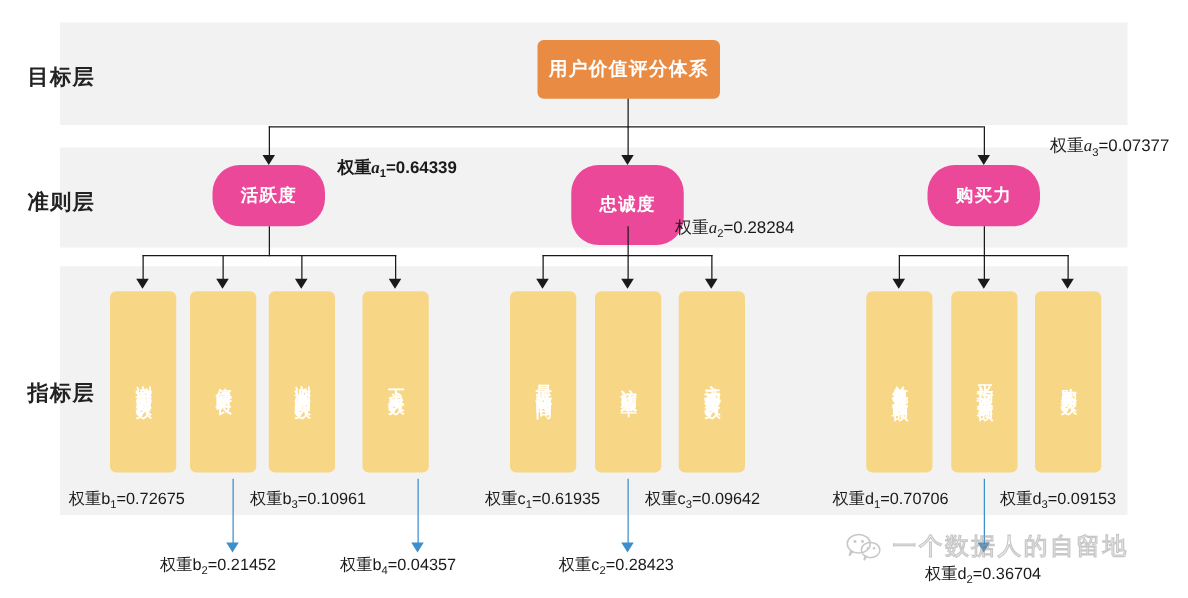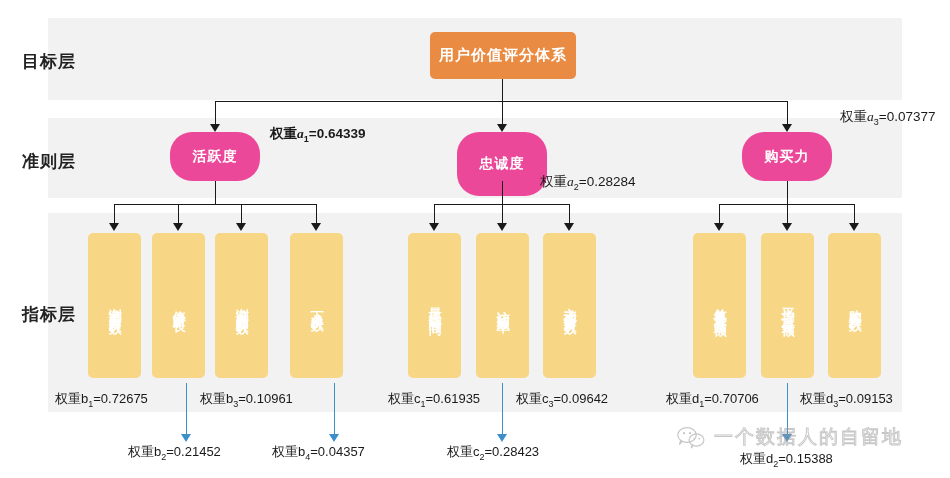--- a/index.html
+++ b/index.html
@@ -169,21 +169,21 @@
   <div class="vline-blue" style="left:334px;top:383px;height:53px;"></div>
   <div class="arrow-down-blue" style="left:329px;top:434px;"></div>
   <div class="vline-blue" style="left:502px;top:383px;height:53px;"></div>
   <div class="arrow-down-blue" style="left:497px;top:434px;"></div>
   <div class="vline-blue" style="left:787px;top:383px;height:53px;"></div>
   <div class="arrow-down-blue" style="left:782px;top:434px;"></div>
 
   <div class="w" style="left:128px;top:443px;"><span>权重</span><span>b</span><sub>2</sub><span>=</span><span>0.21452</span></div>
   <div class="w" style="left:272px;top:443px;"><span>权重</span><span>b</span><sub>4</sub><span>=</span><span>0.04357</span></div>
   <div class="w" style="left:447px;top:443px;"><span>权重</span><span>c</span><sub>2</sub><span>=</span><span>0.28423</span></div>
-  <div class="w" style="left:740px;top:450px;"><span>权重</span><span>d</span><sub>2</sub><span>=</span><span>0.15388</span></div>
+  <div class="w" style="left:740px;top:450px;"><span>权重</span><span>d</span><sub>2</sub><span>=</span><span>0.36704</span></div>
 
   <div id="watermark">
     <svg width="30" height="24" viewBox="0 0 30 24">
       <ellipse cx="11" cy="9" rx="9.2" ry="7.4" fill="none" stroke="#9b9b9b" stroke-width="1.2"></ellipse>
       <path d="M6 15.6 L3.4 18.6 L4.6 14.6 Z" fill="none" stroke="#9b9b9b" stroke-width="1.2"></path>
       <circle cx="8" cy="7.2" r="1.15" fill="#9b9b9b"></circle>
       <circle cx="14" cy="7.2" r="1.15" fill="#9b9b9b"></circle>
       <ellipse cx="20.5" cy="14" rx="7.4" ry="6.1" fill="none" stroke="#9b9b9b" stroke-width="1.2"></ellipse>
       <path d="M17 19.6 L15.2 22.2 L16 18.9 Z" fill="none" stroke="#9b9b9b" stroke-width="1.2"></path>
       <circle cx="18.3" cy="12.6" r="0.95" fill="#9b9b9b"></circle>

